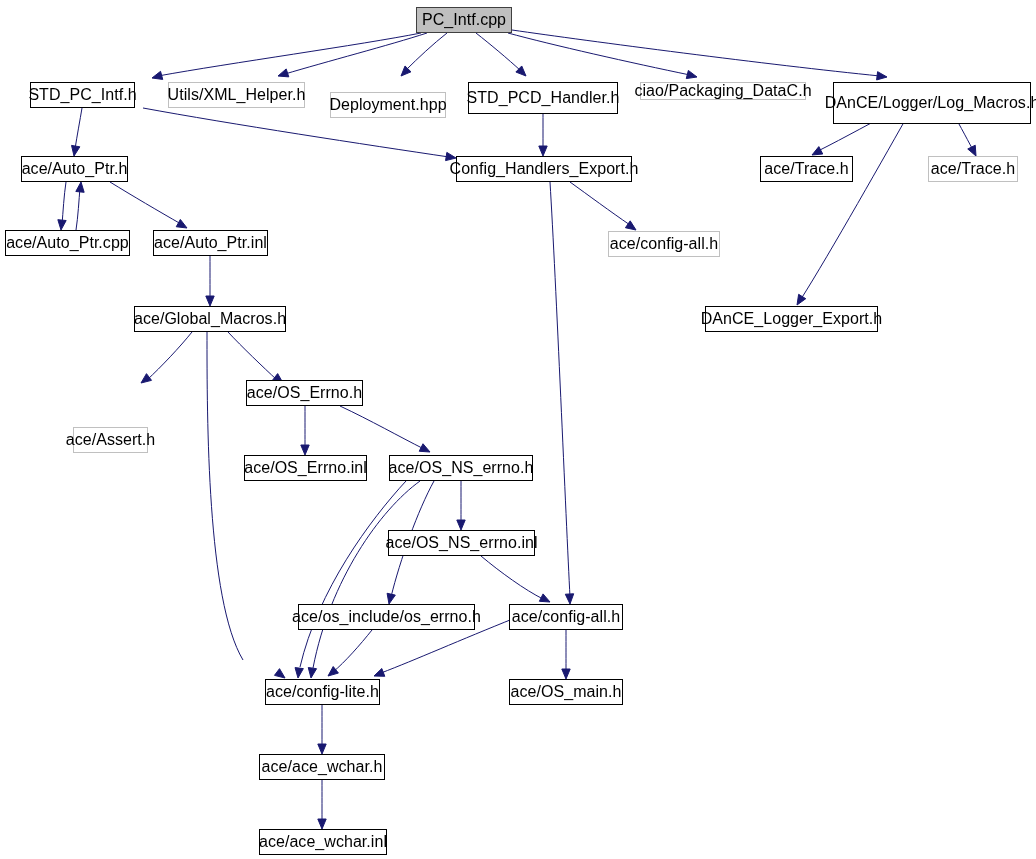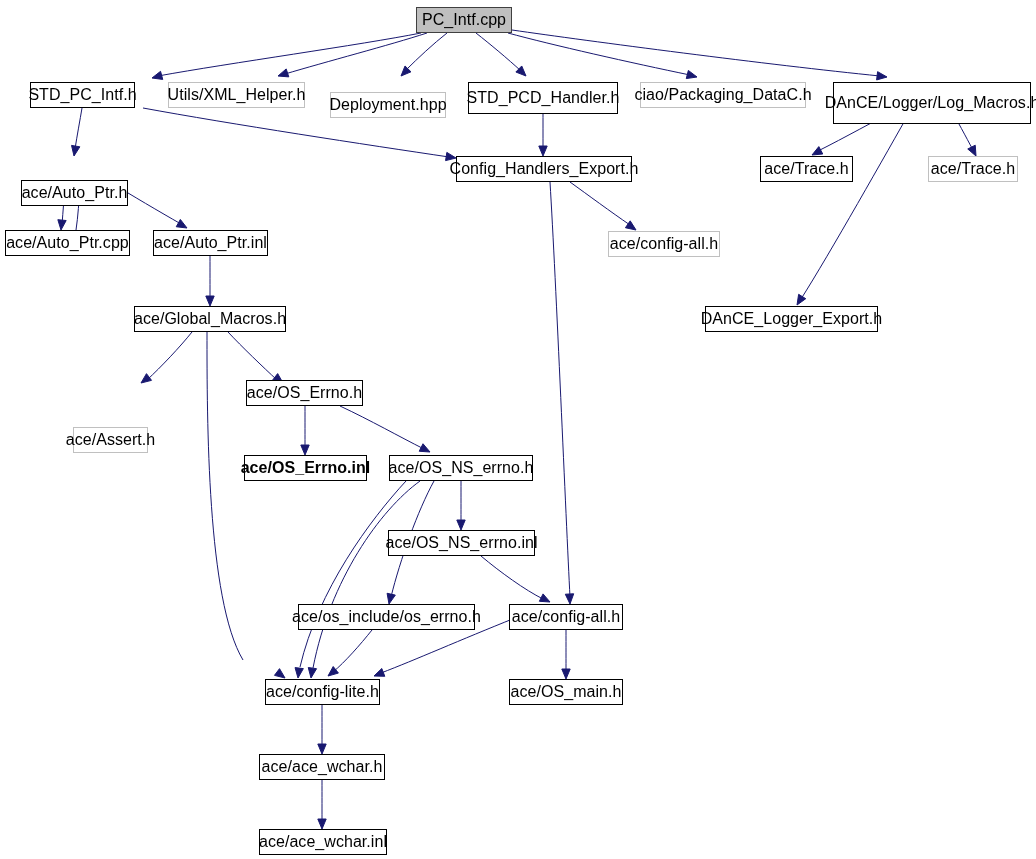--- a/index.html
+++ b/index.html
@@ -141,27 +141,27 @@
       </div>
       <div class="node-box style-dim" style="left: 168px; top: 82px; width: 137px; height: 26px;">
         <span class="node-label">Utils/XML_Helper.h</span>
       </div>
       <div class="node-box style-dim" style="left: 330px; top: 92px; width: 116px; height: 26px;">
         <span class="node-label">Deployment.hpp</span>
       </div>
       <div class="node-box style-solid" style="left: 468px; top: 82px; width: 150px; height: 32px;">
         <span class="node-label">STD_PCD_Handler.h</span>
       </div>
-      <div class="node-box style-dim" style="left: 640px; top: 82px; width: 166px; height: 26px;">
+      <div class="node-box style-dim" style="left: 640px; top: 82px; width: 166px; height: 18px;">
         <span class="node-label">ciao/Packaging_DataC.h</span>
       </div>
       <div class="node-box style-solid" style="left: 833px; top: 82px; width: 198px; height: 42px;">
         <span class="node-label">DAnCE/Logger/Log_Macros.h</span>
       </div>
-      <div class="node-box style-solid" style="left: 21px; top: 156px; width: 107px; height: 26px; margin-top: 24px;">
+      <div class="node-box style-solid" style="left: 21px; top: 156px; width: 107px; height: 26px;">
         <span class="node-label">ace/Auto_Ptr.h</span>
       </div>
       <div class="node-box style-solid" style="left: 456px; top: 156px; width: 176px; height: 26px;">
         <span class="node-label">Config_Handlers_Export.h</span>
       </div>
       <div class="node-box style-solid" style="left: 760px; top: 156px; width: 93px; height: 26px;">
         <span class="node-label">ace/Trace.h</span>
       </div>
       <div class="node-box style-dim" style="left: 928px; top: 156px; width: 90px; height: 26px;">
         <span class="node-label">ace/Trace.h</span>
@@ -180,21 +180,21 @@
       </div>
       <div class="node-box style-solid" style="left: 705px; top: 306px; width: 173px; height: 26px;">
         <span class="node-label">DAnCE_Logger_Export.h</span>
       </div>
       <div class="node-box style-dim" style="left: 73px; top: 380px; width: 75px; height: 26px; margin-top: 47px;">
         <span class="node-label">ace/Assert.h</span>
       </div>
       <div class="node-box style-solid" style="left: 246px; top: 380px; width: 117px; height: 26px;">
         <span class="node-label">ace/OS_Errno.h</span>
       </div>
-      <div class="node-box style-solid" style="left: 244px; top: 455px; width: 123px; height: 26px; font-weight: bold;">
+      <div class="node-box style-solid" style="left: 244px; top: 455px; width: 123px; height: 26px;">
         <span class="node-label">ace/OS_Errno.inl</span>
       </div>
       <div class="node-box style-solid" style="left: 389px; top: 455px; width: 144px; height: 26px;">
         <span class="node-label">ace/OS_NS_errno.h</span>
       </div>
       <div class="node-box style-solid" style="left: 388px; top: 530px; width: 147px; height: 26px;">
         <span class="node-label">ace/OS_NS_errno.inl</span>
       </div>
       <div class="node-box style-solid" style="left: 298px; top: 604px; width: 177px; height: 26px;">
         <span class="node-label">ace/os_include/os_errno.h</span>

